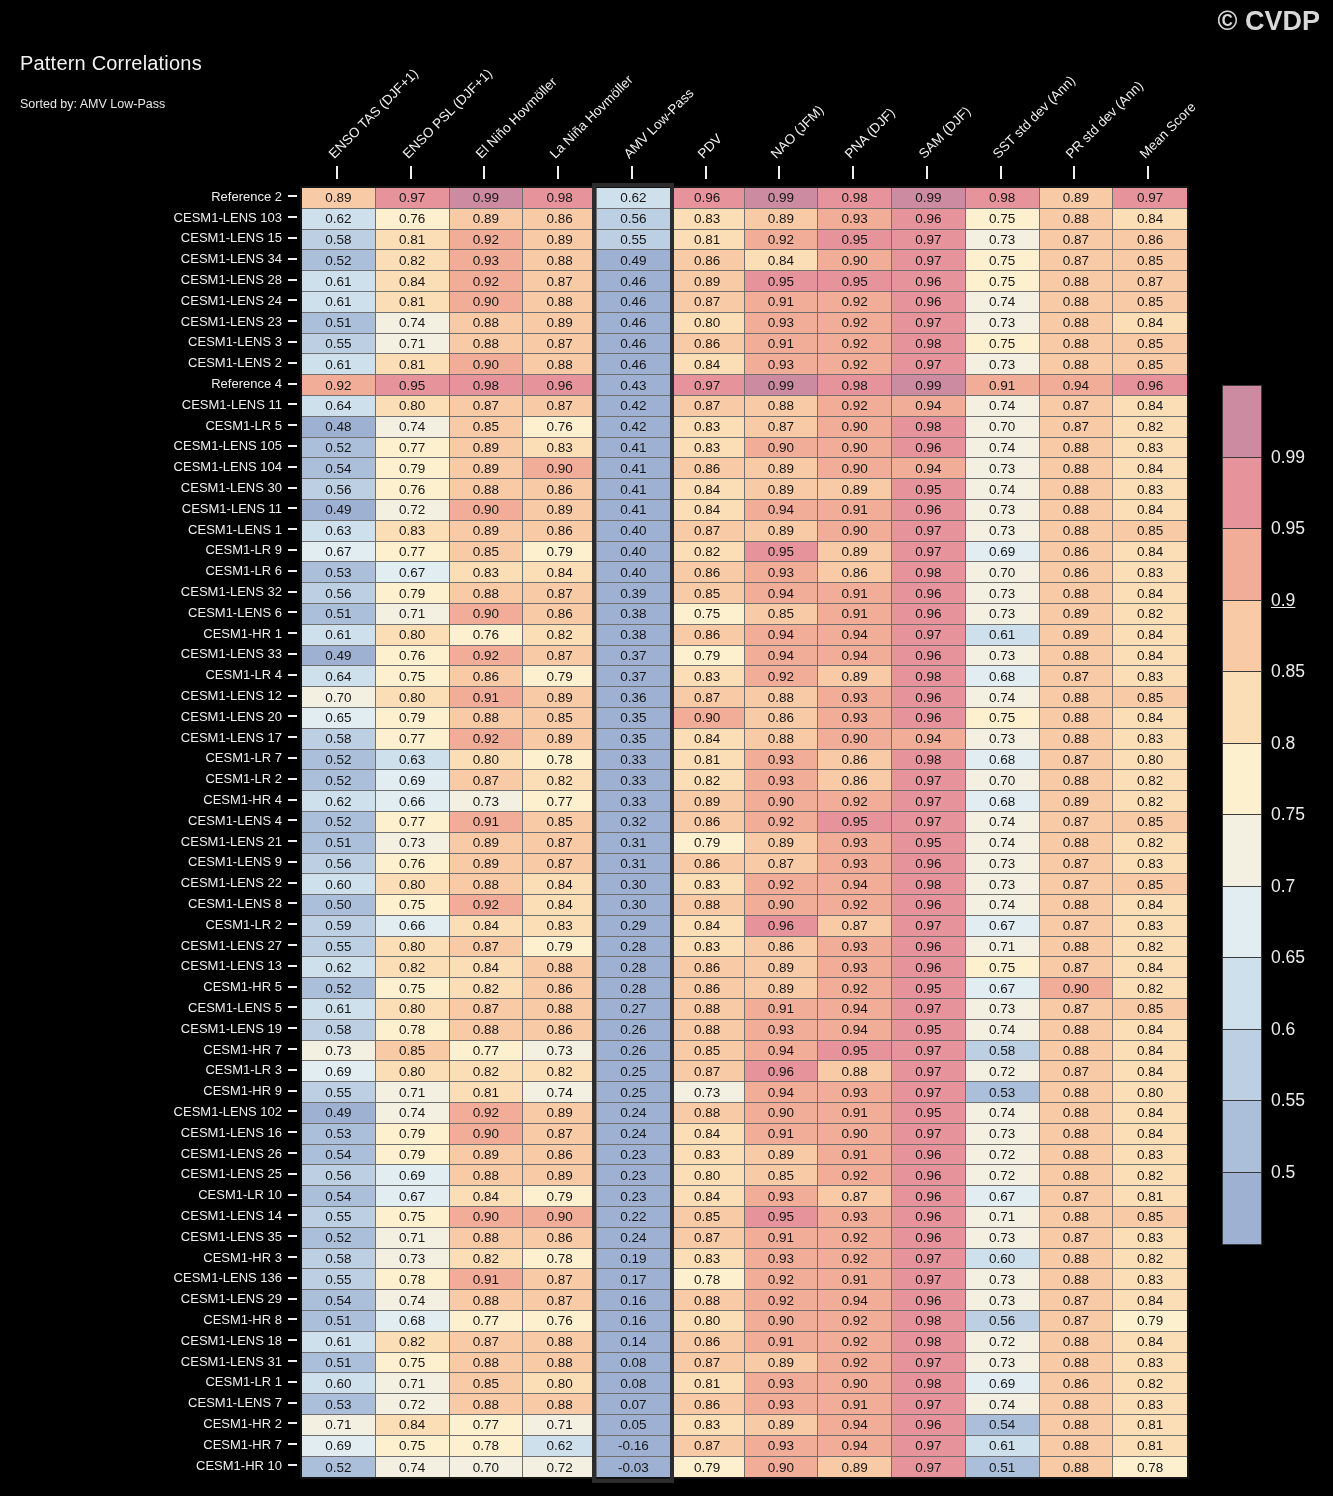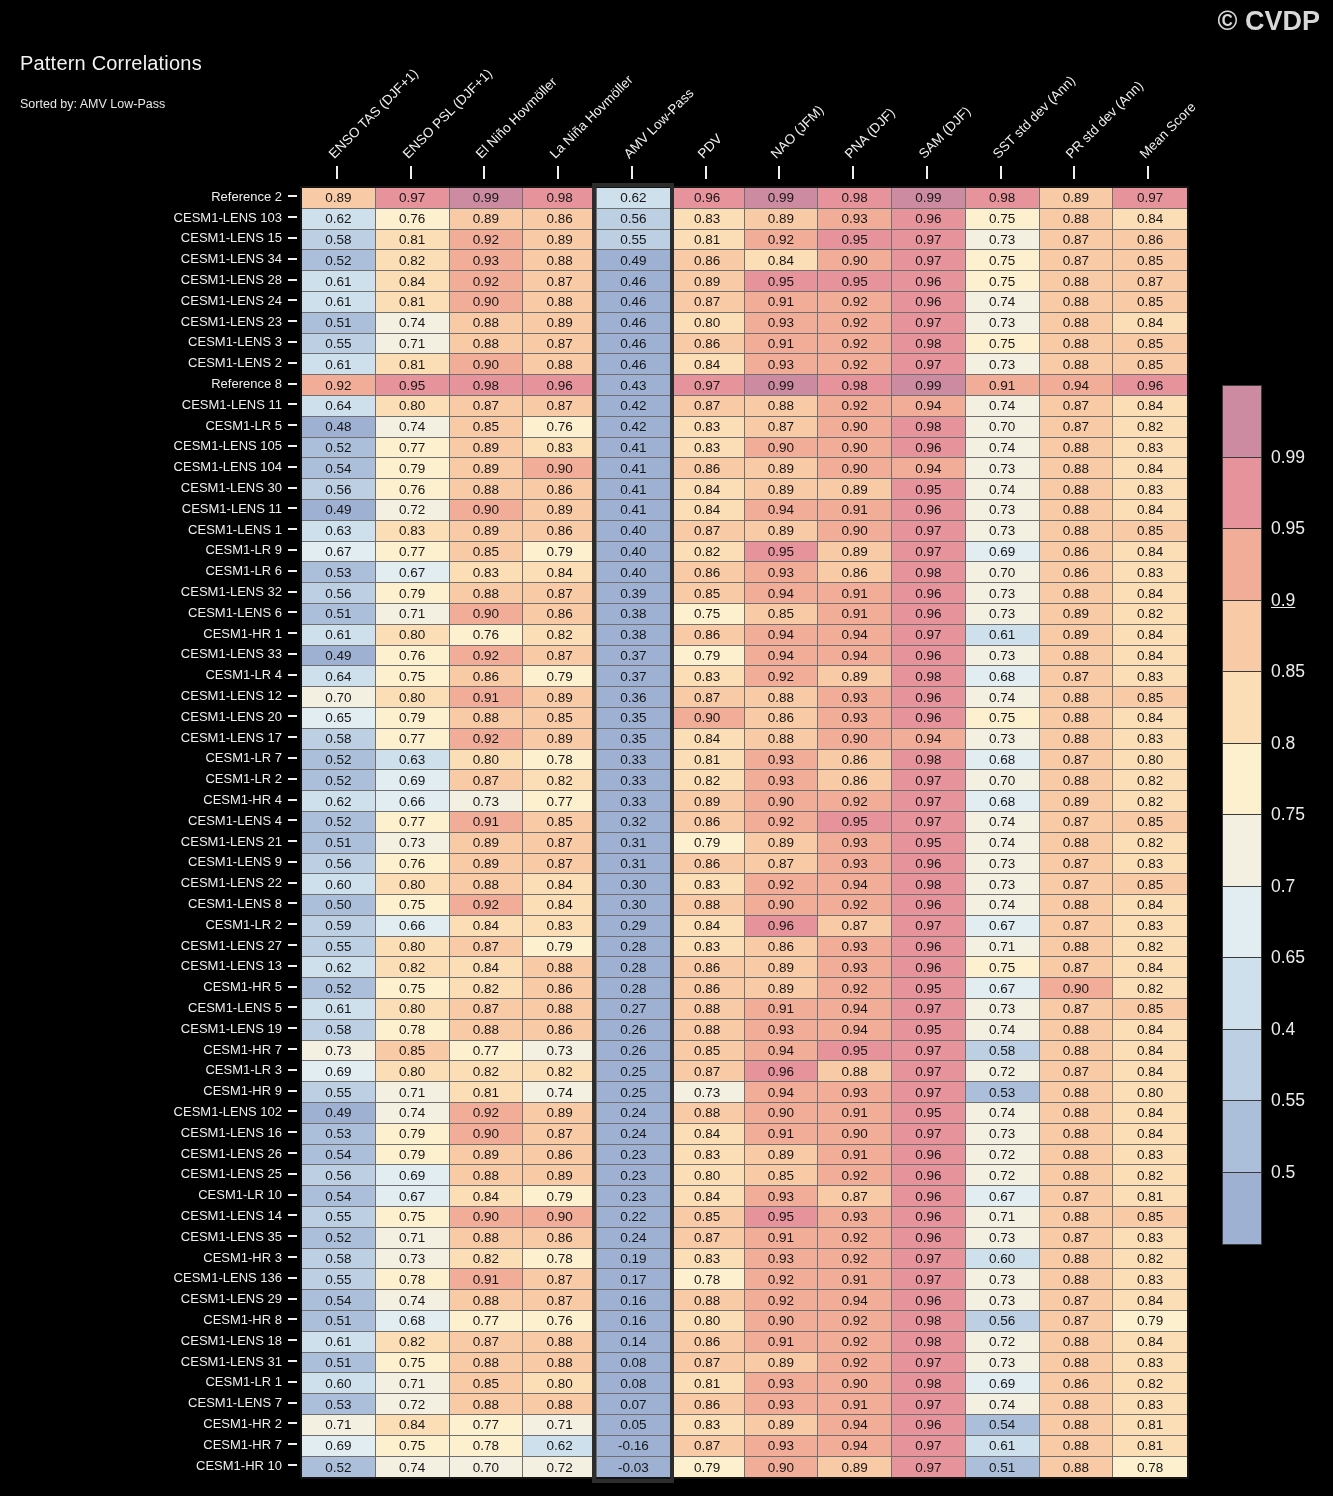--- a/index.html
+++ b/index.html
@@ -103,21 +103,21 @@
     </div>
     <div class="rrow">
       <span class="rlabel">CESM1-LENS 3</span>
       <span class="rtick"></span>
     </div>
     <div class="rrow">
       <span class="rlabel">CESM1-LENS 2</span>
       <span class="rtick"></span>
     </div>
     <div class="rrow">
-      <span class="rlabel">Reference 8</span>
+      <span class="rlabel">Reference 4</span>
       <span class="rtick"></span>
     </div>
     <div class="rrow">
       <span class="rlabel">CESM1-LENS 11</span>
       <span class="rtick"></span>
     </div>
     <div class="rrow">
       <span class="rlabel">CESM1-LR 5</span>
       <span class="rtick"></span>
     </div>
@@ -1085,16 +1085,16 @@
   </div>
 <div id="cbar-labels">
     <div class="cbl" style="left: 1271px; top: 446.5px;">0.99</div>
     <div class="cbl" style="left: 1271px; top: 518px;">0.95</div>
     <div class="cbl" style="left: 1271px; top: 589.5px; text-decoration: underline;">0.9</div>
     <div class="cbl" style="left: 1271px; top: 661px;">0.85</div>
     <div class="cbl" style="left: 1271px; top: 732.5px;">0.8</div>
     <div class="cbl" style="left: 1271px; top: 804px;">0.75</div>
     <div class="cbl" style="left: 1271px; top: 875.5px;">0.7</div>
     <div class="cbl" style="left: 1271px; top: 947px;">0.65</div>
-    <div class="cbl" style="left: 1271px; top: 1018.5px;">0.4</div>
+    <div class="cbl" style="left: 1271px; top: 1018.5px;">0.6</div>
     <div class="cbl" style="left: 1271px; top: 1090px;">0.55</div>
     <div class="cbl" style="left: 1271px; top: 1161.5px;">0.5</div>
   </div>
 
 </body></html>

